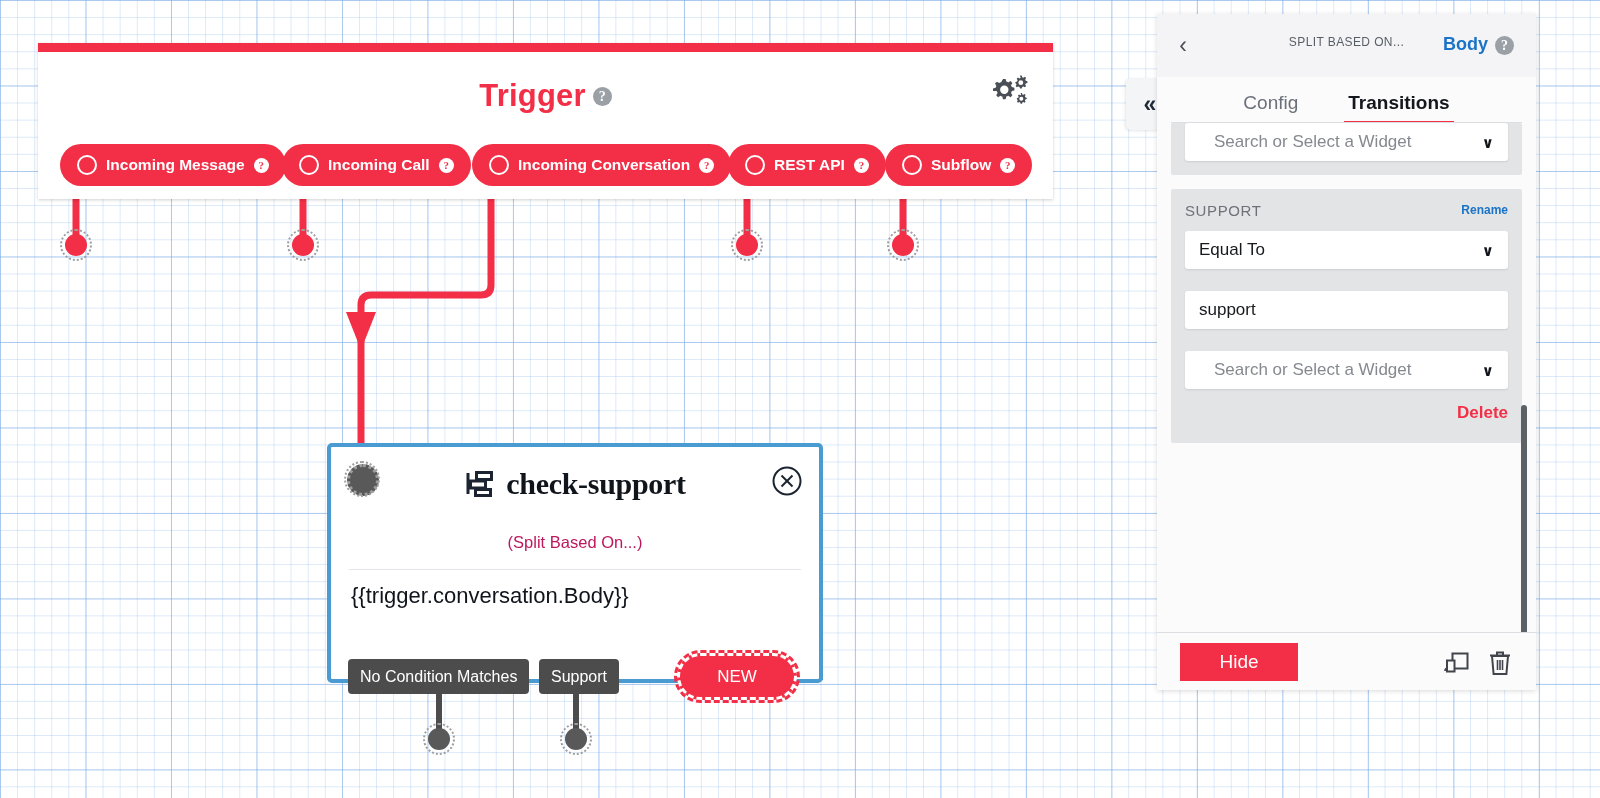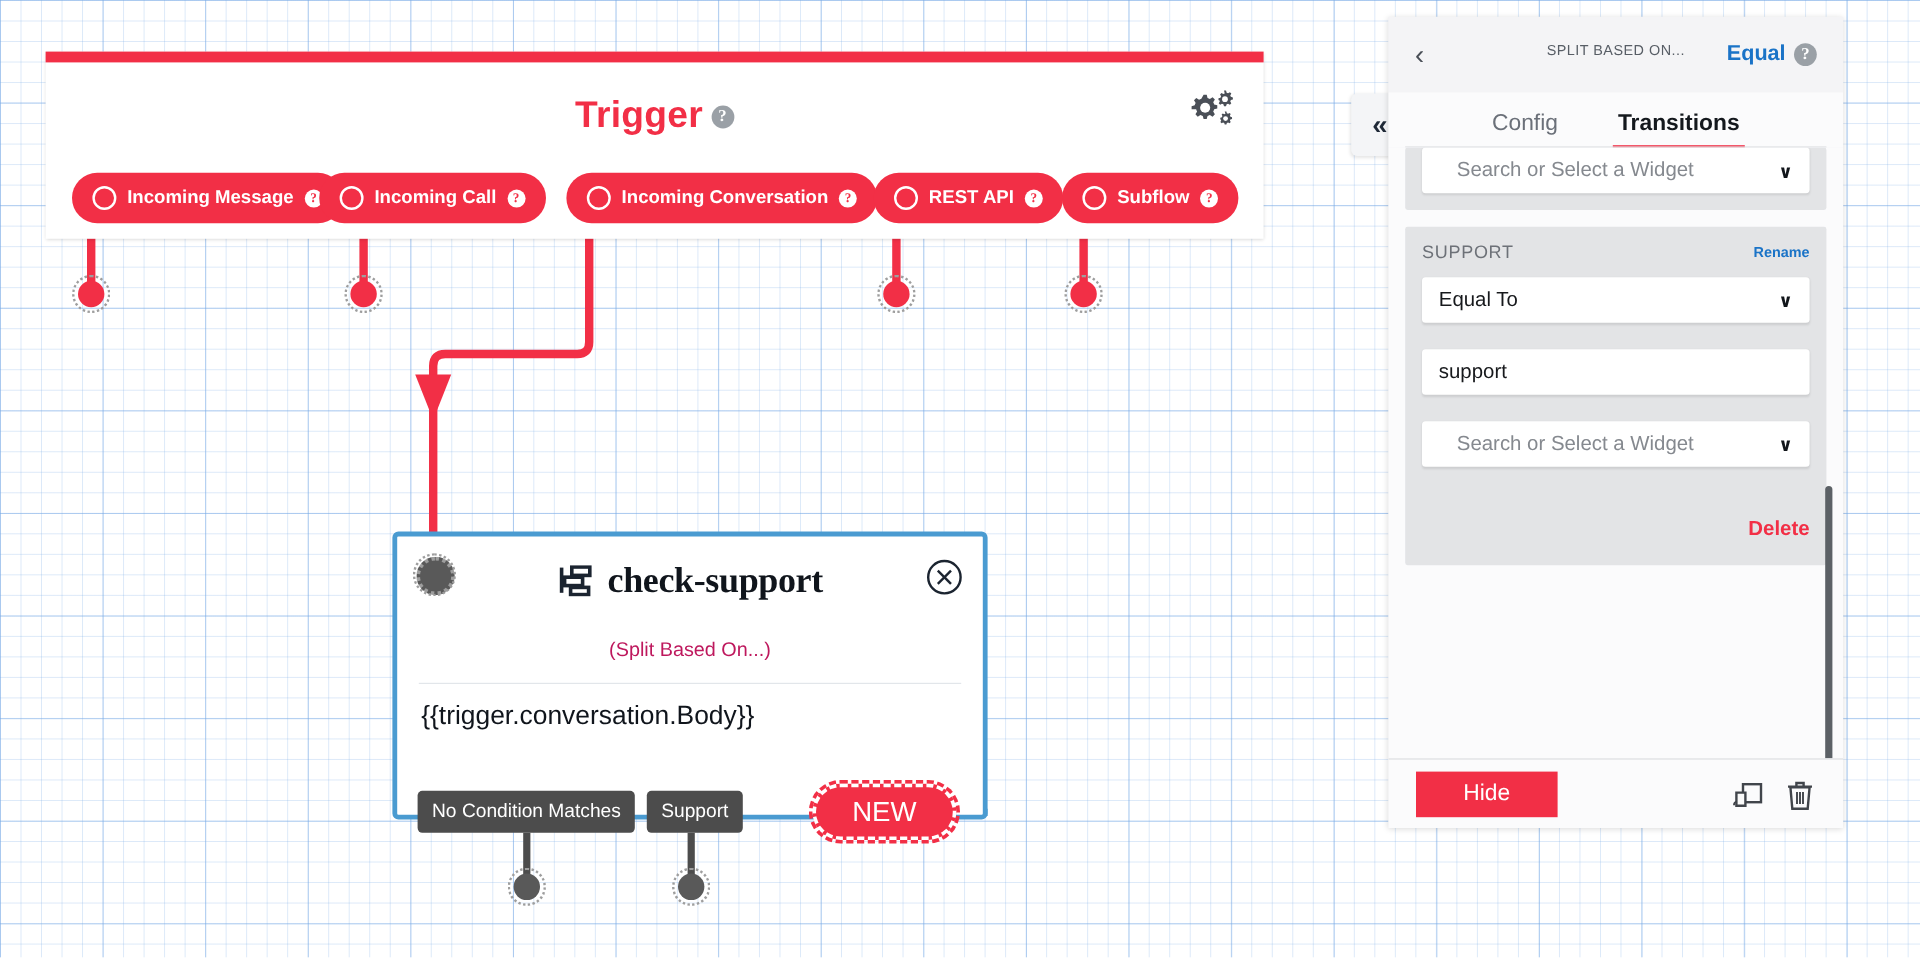--- a/index.html
+++ b/index.html
@@ -86,21 +86,21 @@
     position:absolute;left:20px;top:136px;font-size:22px;color:#10151c;
   }
   .out-chip{
     position:absolute;height:35px;background:#4C4C4C;border-radius:4px;color:#fff;
     display:flex;align-items:center;justify-content:center;padding:0 12px;
     font-size:16px;white-space:nowrap;box-sizing:border-box;
   }
   #new-chip{
     position:absolute;height:47px;background:#F22F46;border-radius:24px;
     border:3px dashed #ffffff;color:#fff;display:flex;align-items:center;
-    justify-content:center;font-size:23px;box-sizing:border-box;
+    justify-content:center;font-size:17px;box-sizing:border-box;
     outline:3px dashed #F22F46;
   }
   .endpoint-dot{
     position:absolute;width:22px;height:22px;border-radius:50%;background:#595959;
   }
   .endpoint-dot::after{
     content:"";position:absolute;left:-5px;top:-5px;width:28px;height:28px;
     border:2px dotted #9e9e9e;border-radius:50%;
   }
 
@@ -142,21 +142,21 @@
   .field{
     height:38px;background:#ffffff;border-radius:3px;display:flex;align-items:center;
     padding:0 14px;box-sizing:border-box;font-size:17px;color:#17191c;
     box-shadow:0 1px 2px rgba(0,0,0,.10);position:relative;
   }
   .field.placeholder{color:#85898f;padding-left:29px;}
   .chev{position:absolute;right:14px;top:11px;color:#11151a;font-size:15px;font-weight:700;}
   .grp-head{display:flex;align-items:center;justify-content:space-between;height:42px;}
   .grp-label{font-size:15px;color:#6d7178;letter-spacing:.6px;}
   .rename-link{font-size:12px;color:#1a73c7;font-weight:600;}
-  .delete-link{text-align:right;font-size:17px;color:#F22F46;font-weight:600;padding:14px 0 16px;margin-top:28px;}
+  .delete-link{text-align:right;font-size:17px;color:#F22F46;font-weight:600;padding:14px 0 16px;}
 
   #panel-scrollbar{position:absolute;right:9px;top:282px;width:6px;height:232px;background:#5c6166;border-radius:3px;}
 
   #panel-footer{
     position:relative;height:58px;background:#FBFBFC;border-top:1px solid #dcdee2;
     display:flex;align-items:center;
   }
   #save-button{
     margin-left:23px;width:118px;height:38px;background:#F22F46;color:#fff;
     display:flex;align-items:center;justify-content:center;font-size:19px;
@@ -204,21 +204,21 @@
         <path d="M31.6 20 l1.4 0 .4 1.4 a3.8 3.8 0 0 1 1 .4 l1.2-.7 1 1 -.7 1.2 a3.8 3.8 0 0 1 .4 1 l1.4 .4 0 1.4 -1.4 .4 a3.8 3.8 0 0 1-.4 1 l.7 1.2 -1 1 -1.2-.7 a3.8 3.8 0 0 1-1 .4 l-.4 1.4 -1.4 0 -.4-1.4 a3.8 3.8 0 0 1-1-.4 l-1.2 .7 -1-1 .7-1.2 a3.8 3.8 0 0 1-.4-1 L27.9 26.5 l0-1.4 1.4-.4 a3.8 3.8 0 0 1 .4-1 l-.7-1.2 1-1 1.2 .7 a3.8 3.8 0 0 1 1-.4z"></path>
         <circle cx="32.3" cy="25.8" r="2" fill="#ffffff"></circle>
       </g>
     </svg>
 
     <div class="pill" style="left:22px;">
       <span class="ring"></span>
       <span>Incoming Message</span>
       <span class="qb">?</span>
     </div>
-    <div class="pill" style="left:228px;">
+    <div class="pill" style="left:244px;">
       <span class="ring"></span>
       <span>Incoming Call</span>
       <span class="qb">?</span>
     </div>
     <div class="pill" style="left:434px;">
       <span class="ring"></span>
       <span>Incoming Conversation</span>
       <span class="qb">?</span>
     </div>
     <div class="pill" style="left:690px;">
@@ -273,21 +273,21 @@
 
 <div id="collapse-btn">
   <span>«</span>
 </div>
 
 <div id="panel">
 
   <div id="panel-header">
     <div id="back-chevron">‹</div>
     <div id="panel-title">SPLIT BASED ON...</div>
-    <div id="hide-link">Equal</div>
+    <div id="hide-link">Body</div>
     <span id="hide-help" class="help-badge">?</span>
   </div>
 
   <div id="tabs">
     <div class="tab">Config</div>
     <div class="tab active">Transitions</div>
   </div>
 
   <div id="panel-body">
 

